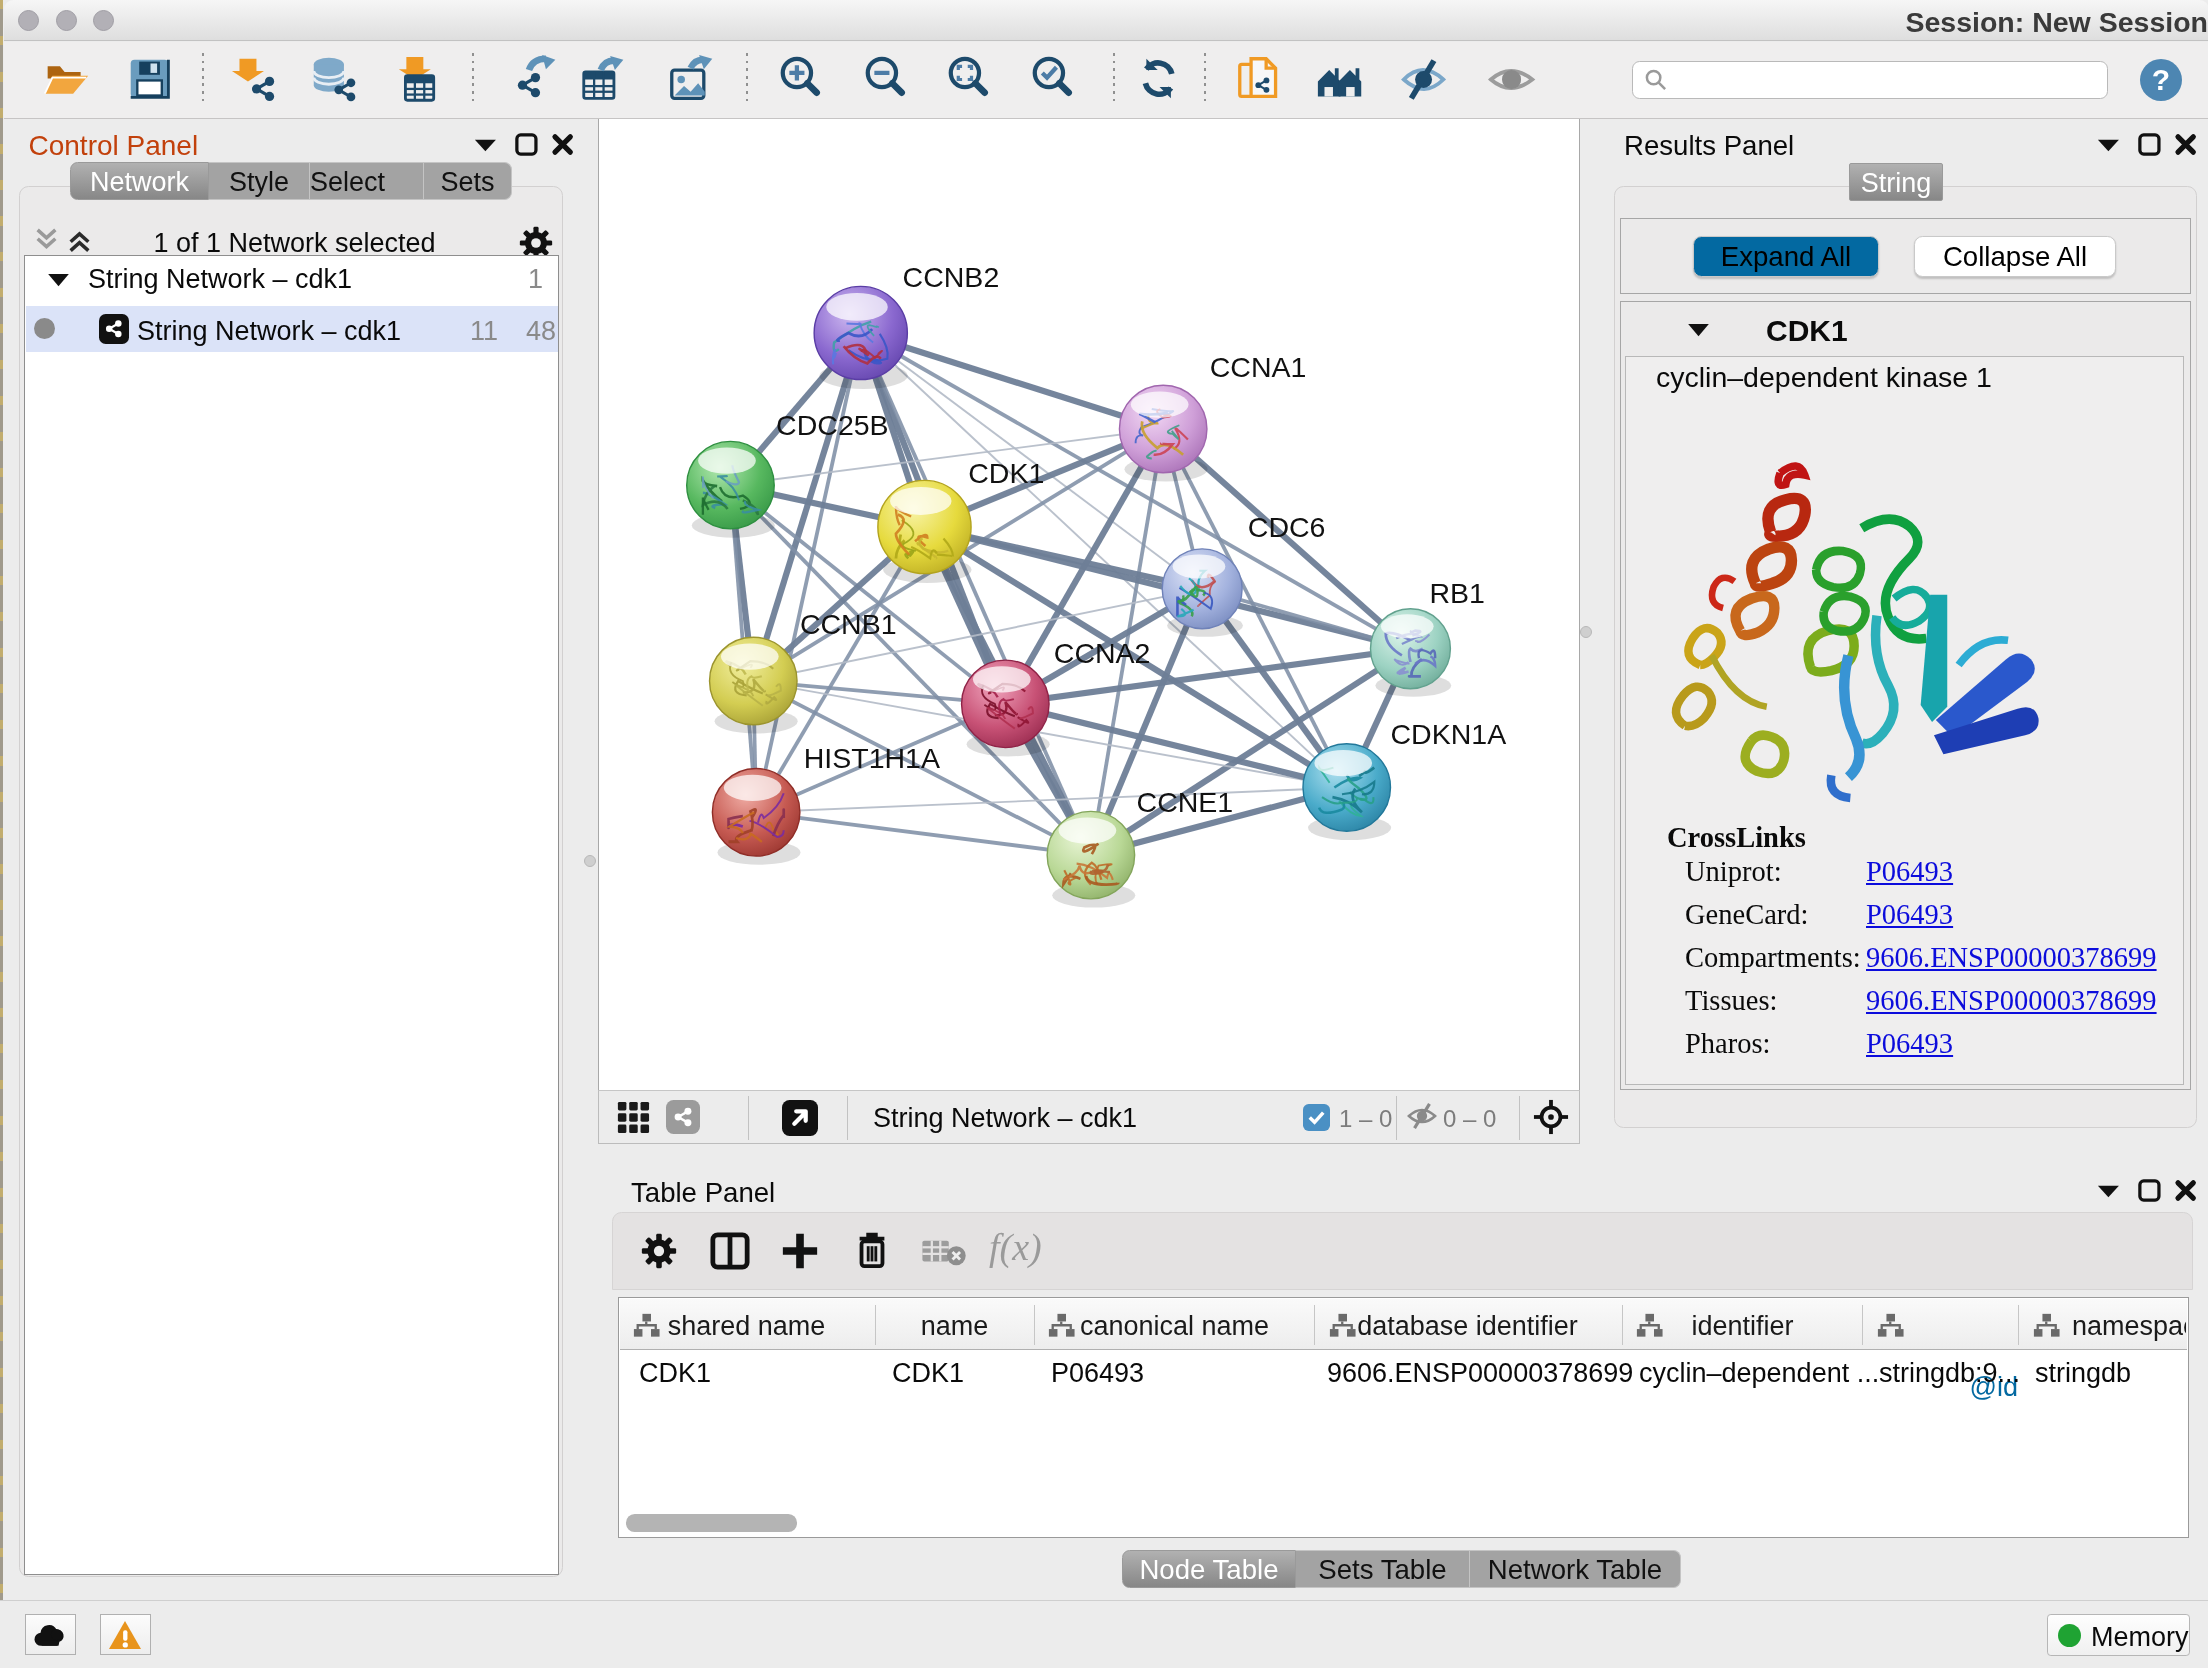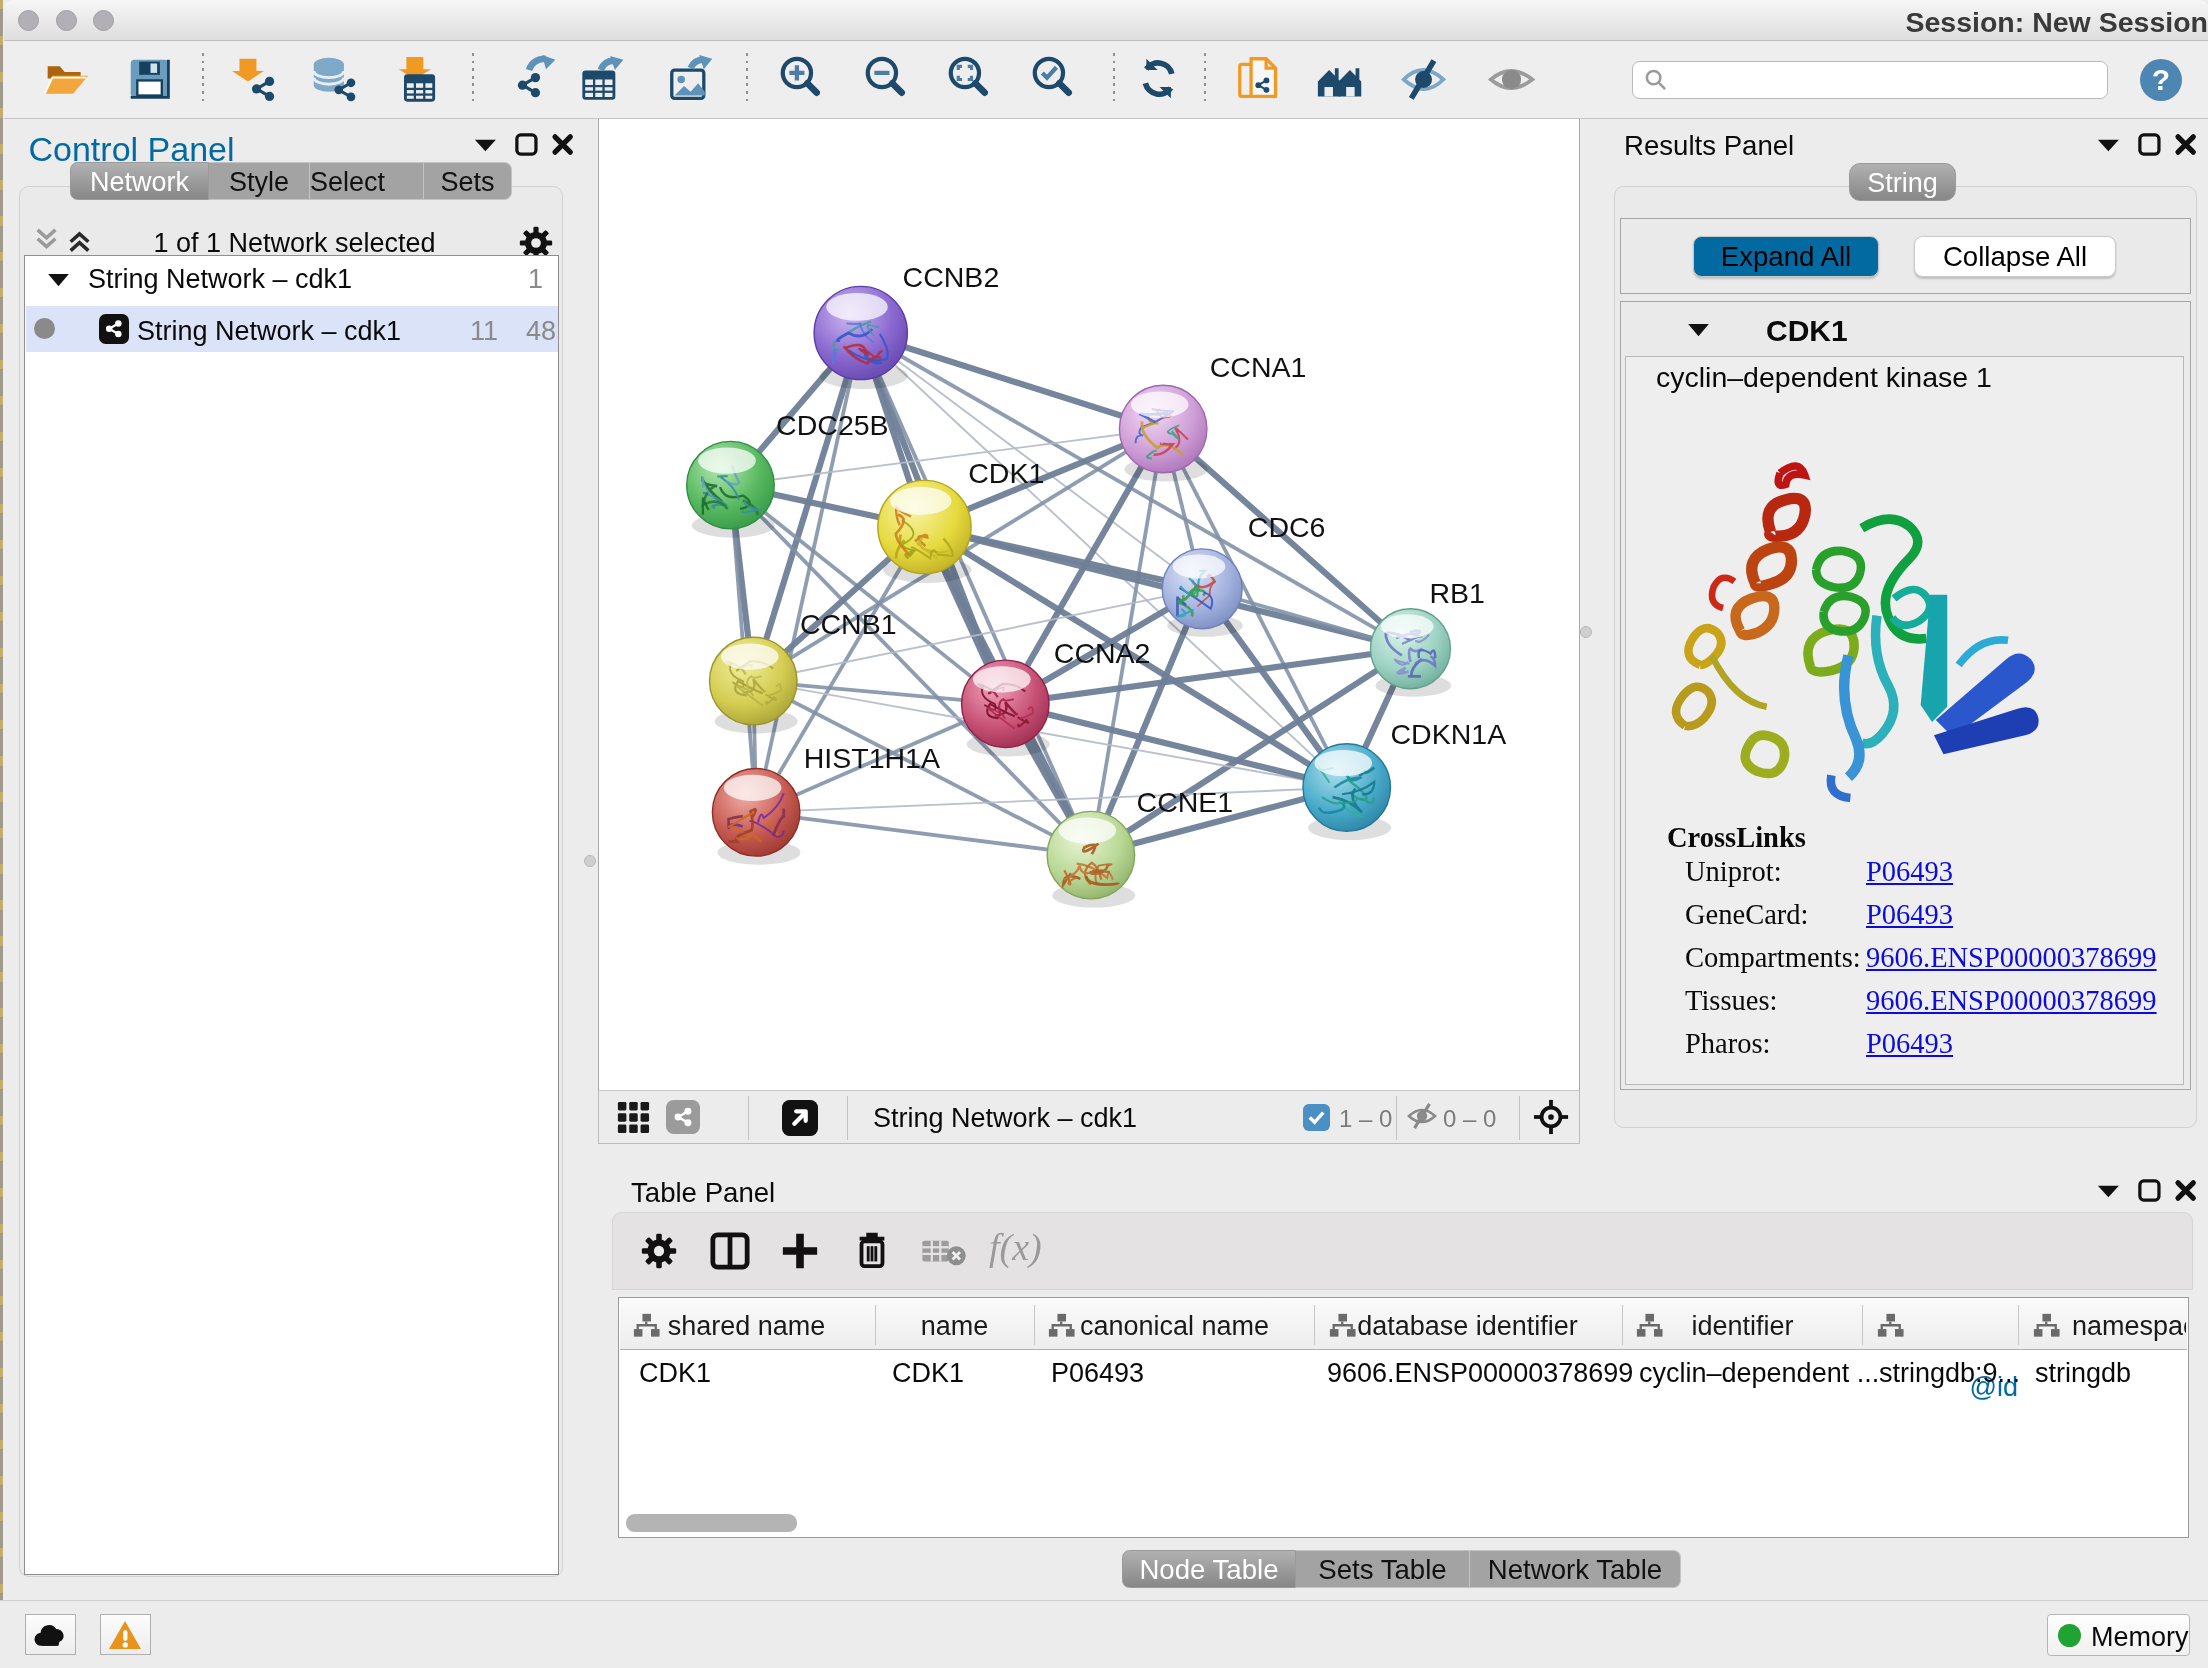--- a/index.html
+++ b/index.html
@@ -158,21 +158,21 @@
     <circle cx="25" cy="26" r="10" fill="#8a8a8a"></circle>
   </svg>
 <div class="abs" style="left:1632px;top:61px;width:476px;height:38px;background:#fff;border:1.9px solid #b9b9b9;border-radius:7.6px"></div>
 <svg class="abs" style="left:1644px;top:68px" width="25" height="25" viewBox="0 0 26 26">
     <circle cx="10" cy="10" r="7" fill="none" stroke="#9a9a9a" stroke-width="2.6"></circle>
     <line x1="15" y1="15" x2="22" y2="22" stroke="#9a9a9a" stroke-width="2.6"></line>
   </svg>
 <div class="abs" style="left:2140px;top:59px;width:42px;height:42px;border-radius:50%;background:#4d86b2"></div>
 <div class="abs" style="left:2140px;top:63px;width:42px;text-align:center;font-size:30px;font-weight:700;color:#fff">?</div>
 
-<div class="abs" style="left:28.5px;top:130px;font-size:34px;color:#0369a1">Control Panel</div>
+<div class="abs" style="left:28.5px;top:130px;font-size:28px;color:#c2410c">Control Panel</div>
 <svg style="position:absolute;left:473px;top:132px" width="103" height="25" viewBox="0 0 108 26">
     <path d="M2,8 h22 l-11,12 z" fill="#111"></path>
     <rect x="46" y="3" width="20" height="20" rx="4" fill="none" stroke="#111" stroke-width="3.4"></rect>
     <path d="M86,5 L102,21 M102,5 L86,21" stroke="#111" stroke-width="5.5" stroke-linecap="round"></path>
   </svg>
 <div class="abs" style="left:19px;top:186px;width:544px;height:1391px;background:#ebeaea;border:1px solid #d2d0d0;border-radius:9.5px"></div>
 
 <div class="abs seltab" style="left:70px;top:162px;width:139px;height:38px;border:1px solid #9a9a9a;border-radius:7.6px 0 0 7.6px;text-align:center;line-height:38px;font-size:27px">Network</div>
 <div class="abs whtab" style="left:209px;top:162px;width:101px;height:38px;border:1px solid #c4c4c4;border-left:none;text-align:center;line-height:38px;font-size:27px">Style</div>
 <div class="abs whtab" style="left:310px;top:162px;width:114px;height:38px;border:1px solid #c4c4c4;border-left:none;line-height:38px;font-size:27px">Select</div>
@@ -567,21 +567,21 @@
 <div class="abs" style="left:1396px;top:1151px;width:12.4px;height:12.4px;border-radius:50%;background:#cfcfcf;border:1px solid #b8b8b8"></div>
 <div class="abs" style="left:1580px;top:626px;width:12.4px;height:12.4px;border-radius:50%;background:#cfcfcf;border:1px solid #b8b8b8"></div>
 
 <div class="abs" style="left:1624px;top:130px;font-size:27.6px;color:#0a0a0a">Results Panel</div>
 <svg style="position:absolute;left:2096px;top:132px" width="103" height="25" viewBox="0 0 108 26">
     <path d="M2,8 h22 l-11,12 z" fill="#111"></path>
     <rect x="46" y="3" width="20" height="20" rx="4" fill="none" stroke="#111" stroke-width="3.4"></rect>
     <path d="M86,5 L102,21 M102,5 L86,21" stroke="#111" stroke-width="5.5" stroke-linecap="round"></path>
   </svg>
 <div class="abs" style="left:1614px;top:186px;width:583px;height:942px;background:#ebeaea;border:1px solid #d2d0d0;border-radius:9.5px"></div>
-<div class="abs seltab" style="left:1849px;top:163px;width:107px;height:38px;border:1px solid #9a9a9a;border-radius:11px;text-align:center;line-height:38px;font-size:27px">String</div>
+<div class="abs seltab" style="left:1849px;top:163px;width:94px;height:38px;border:1px solid #9a9a9a;border-radius:2px;text-align:center;line-height:38px;font-size:27px">String</div>
 <div class="abs" style="left:1620px;top:218px;width:571px;height:76px;border:1.9px solid #a6a6a6"></div>
 <div class="abs" style="left:1693px;top:236px;width:186px;height:41px;background:#0369a1;border:1px solid #c9c9c9;border-radius:8.6px;box-shadow:0 1.9px 1.9px rgba(0,0,0,0.18);text-align:center;line-height:40px;font-size:27.6px">Expand All</div>
 <div class="abs" style="left:1914px;top:236px;width:202px;height:41px;background:#fff;border:1px solid #c9c9c9;border-radius:8.6px;box-shadow:0 1.9px 1.9px rgba(0,0,0,0.18);text-align:center;line-height:40px;font-size:27.6px">Collapse All</div>
 <div class="abs" style="left:1620px;top:301px;width:571px;height:789px;border:1.9px solid #a6a6a6"></div>
 <svg class="abs" style="left:1687px;top:323px" width="23" height="15" viewBox="0 0 24 16">
     <path d="M1,1 h22 l-11,13 z" fill="#111"></path>
   </svg>
 <div class="abs" style="left:1766px;top:314px;font-size:30px;font-weight:700;color:#0a0a0a">CDK1</div>
 <div class="abs" style="left:1625px;top:356px;width:559px;height:729px;background:#efeeee;border:1px solid #b8b8b8"></div>
 <div class="abs" style="left:1656px;top:361px;font-size:28.5px;color:#0a0a0a">cyclin–dependent kinase 1</div>

